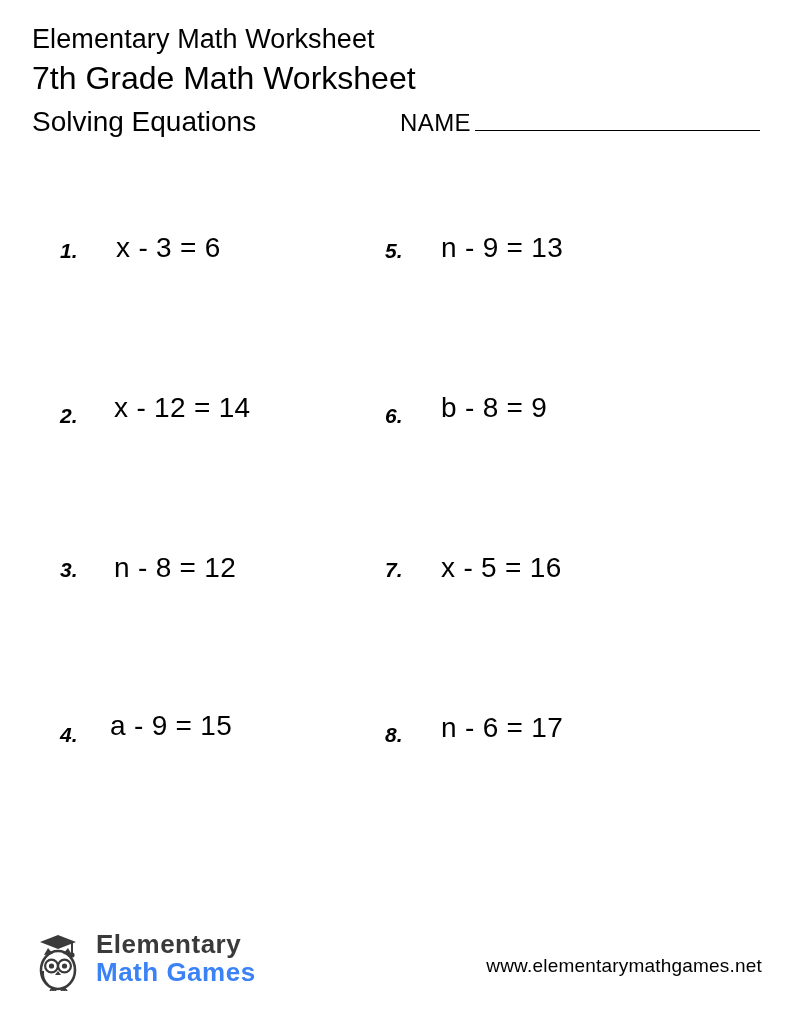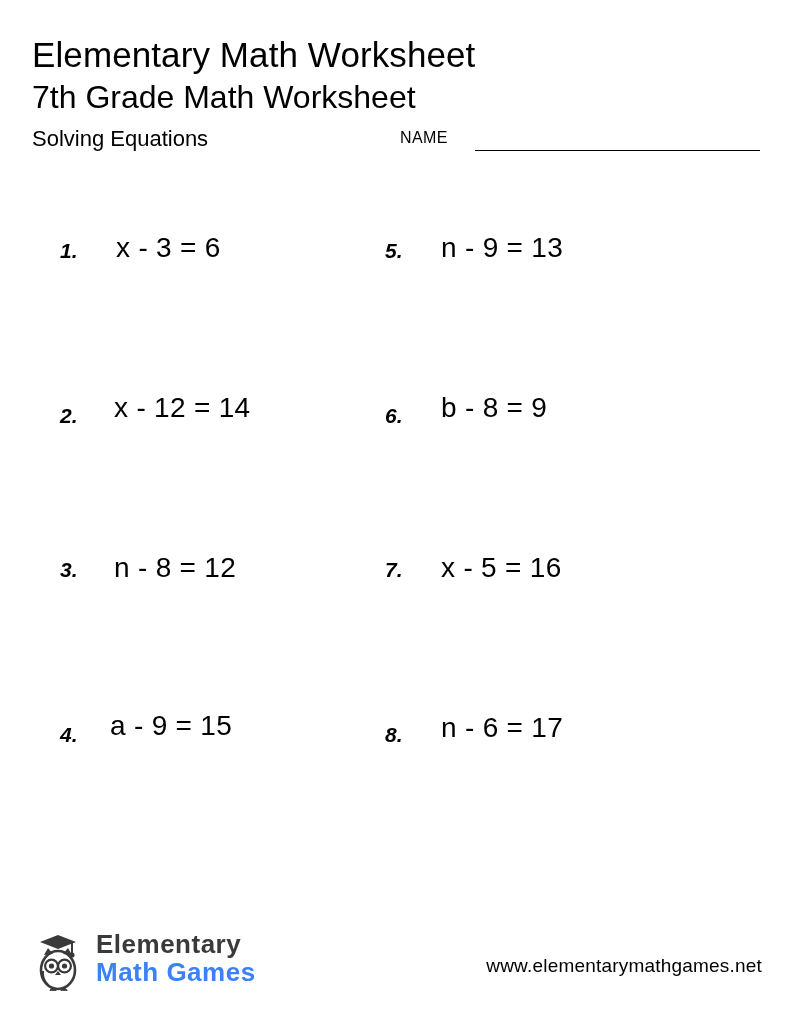--- a/index.html
+++ b/index.html
@@ -24,51 +24,50 @@
   }
 
   
   .header {
     position: absolute;
     left: 32px;
     top: 24px;
     width: 740px;
   }
   .title-main {
-    font-size: 35px;
+    font-size: 27px;
     font-weight: normal;
     line-height: 1.18;
     letter-spacing: 0.1px;
     white-space: nowrap;
-    margin-top: 10px;
   }
   .title-sub {
     font-size: 32px;
     font-weight: normal;
     line-height: 1.2;
     margin-top: 3px;
     white-space: nowrap;
   }
   .subject-row {
     margin-top: 9px;
     position: relative;
     height: 30px;
   }
   .subject {
-    font-size: 22px;
+    font-size: 28px;
     position: absolute;
     left: 0;
     top: 0;
     white-space: nowrap;
   }
   .name-label {
     position: absolute;
     left: 368px;
     top: 3px;
-    font-size: 16px;
+    font-size: 24px;
     letter-spacing: 0.4px;
   }
   .name-line {
     position: absolute;
     left: 443px;
     top: 24px;
     width: 285px;
     height: 0;
     border-bottom: 1.6px solid #000;
   }

